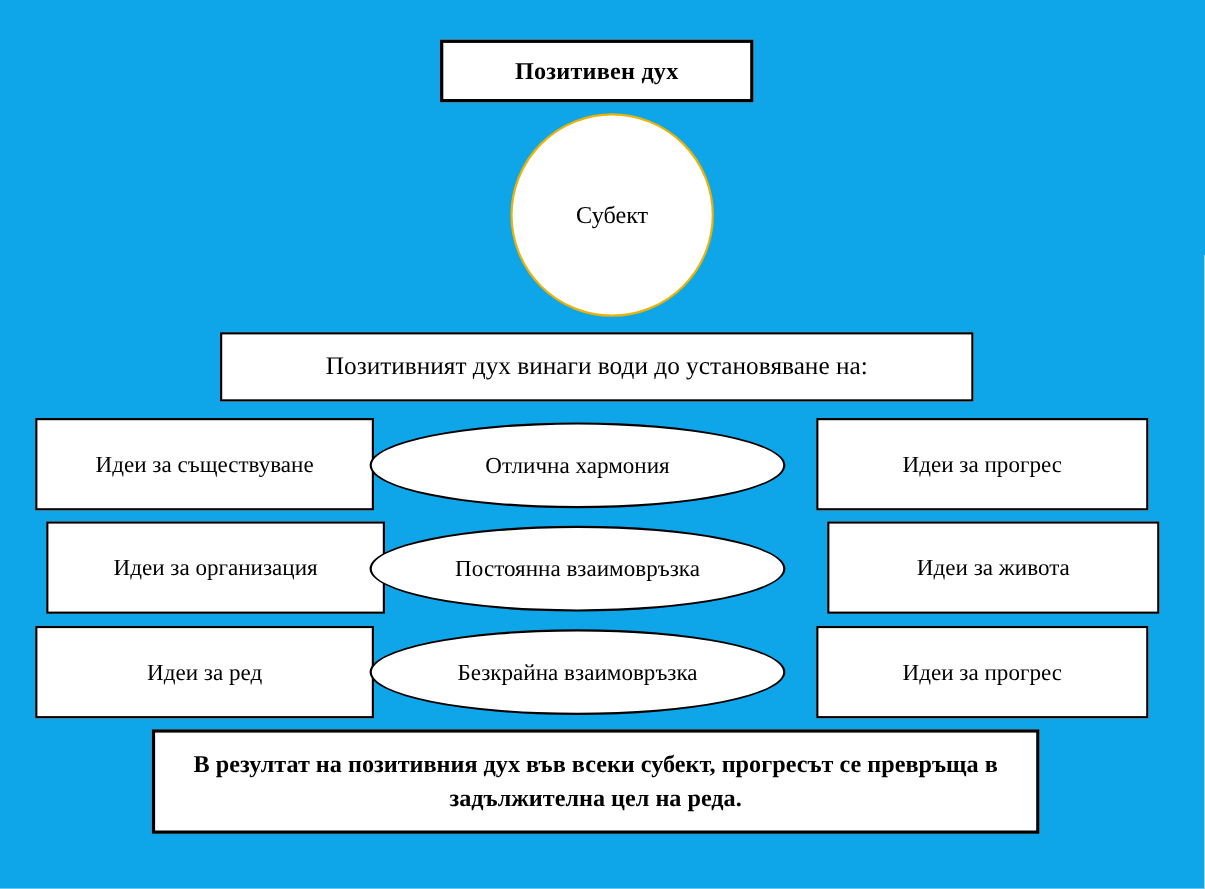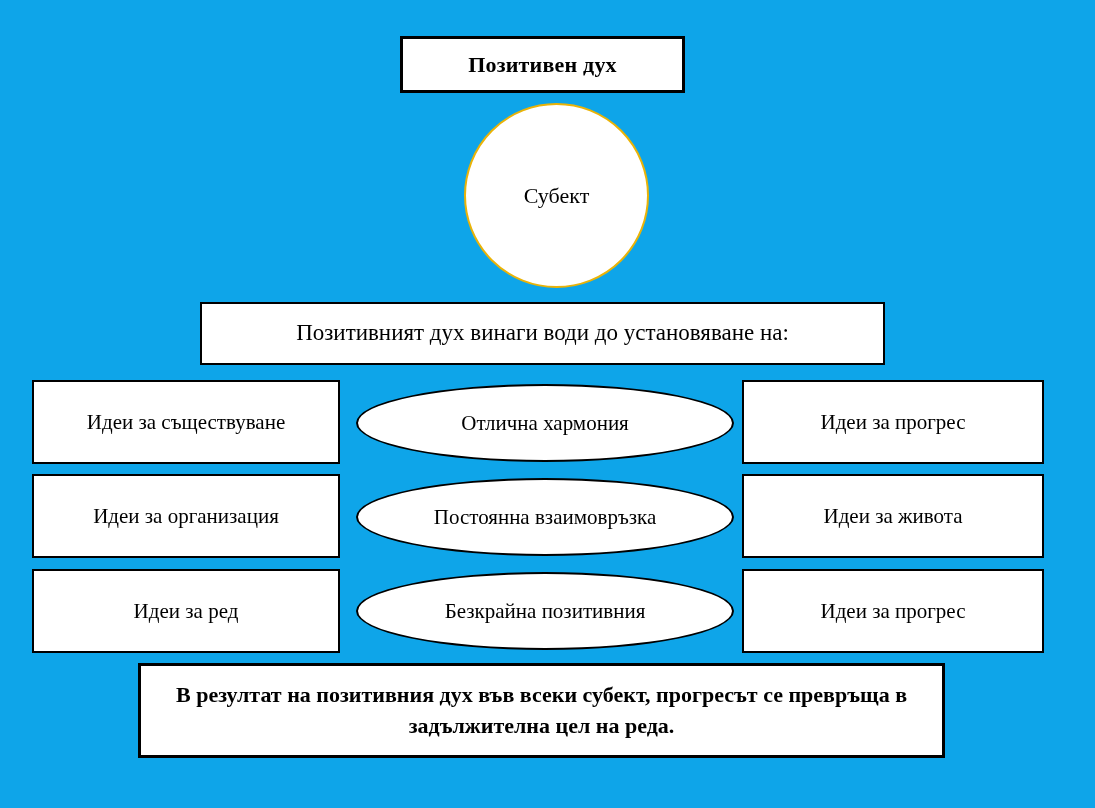--- a/index.html
+++ b/index.html
@@ -34,25 +34,25 @@
     left: 464px; top: 103px; width: 185px; height: 185px;
     border: 2px solid #eab308; border-radius: 50%;
     font-size: 22px;
   }
   .statement-box { left: 200px; top: 302px; width: 685px; height: 63px; font-size: 23px; }
 
   .side-box { width: 308px; height: 84px; font-size: 21px; }
   .left-col  { left: 32px; }
   .right-col { left: 742px; width: 302px; }
   .row1 { top: 380px; }
-  .row2 { top: 474px; }
+  .row2 { top: 474px; margin-left: 10px; }
   .row3 { top: 569px; }
 
   .ellipse {
-    left: 356px; width: 378px; height: 78px;
+    left: 336px; width: 378px; height: 78px;
     border: 2px solid #000000; border-radius: 50%;
     font-size: 21px;
   }
   .erow1 { top: 384px; }
   .erow2 { top: 478px; }
   .erow3 { top: 572px; }
 
   .result-box {
     left: 138px; top: 663px; width: 807px; height: 95px;
     font-size: 22px; line-height: 1.4; padding: 0 30px;
@@ -71,18 +71,18 @@
 
   <div class="node rect side-box left-col row1">Идеи за съществуване</div>
   <div class="node ellipse erow1">Отлична хармония</div>
   <div class="node rect side-box right-col row1">Идеи за прогрес</div>
 
   <div class="node rect side-box left-col row2">Идеи за организация</div>
   <div class="node ellipse erow2">Постоянна взаимовръзка</div>
   <div class="node rect side-box right-col row2">Идеи за живота</div>
 
   <div class="node rect side-box left-col row3">Идеи за ред</div>
-  <div class="node ellipse erow3">Безкрайна позитивния</div>
+  <div class="node ellipse erow3">Безкрайна взаимовръзка</div>
   <div class="node rect side-box right-col row3">Идеи за прогрес</div>
 
   <div class="node rect thick bold result-box">В резултат на позитивния дух във всеки субект, прогресът се превръща в задължителна цел на реда.</div>
 
 </div>
 
 </body></html>

